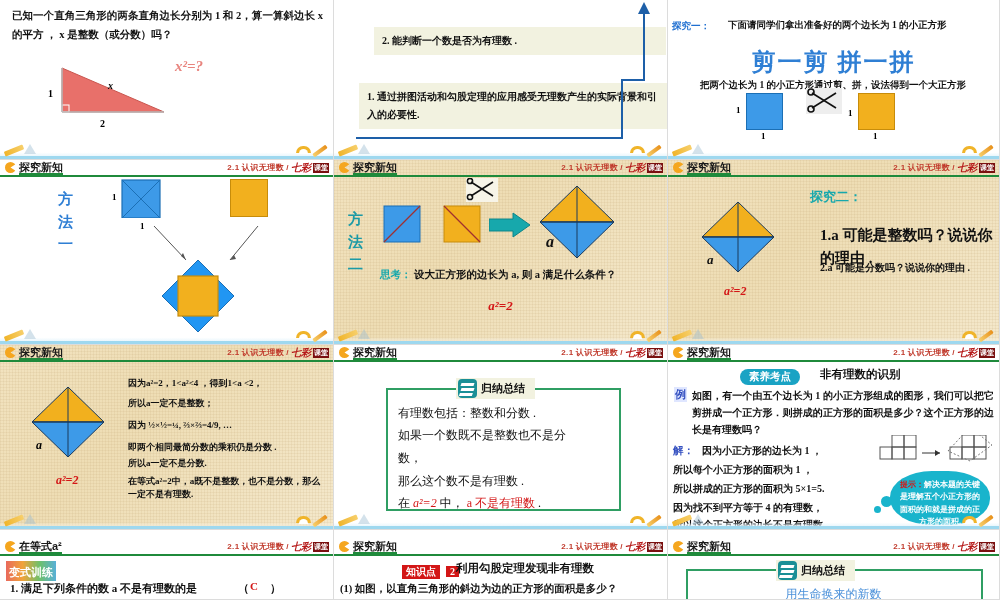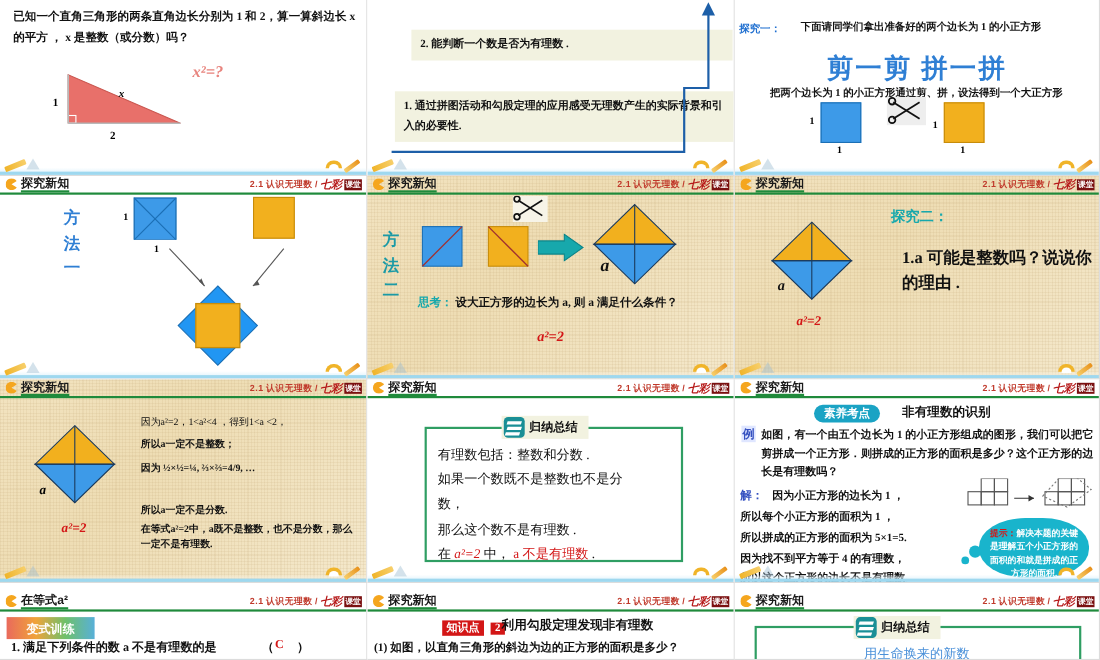--- a/index.html
+++ b/index.html
@@ -327,20 +327,21 @@
     <svg class="abs" style="left:32px;top:40px;" width="78" height="74">
       <polygon points="38,2 74,37 38,37 2,37" fill="#f2b01e" stroke="#1b3a5c" stroke-width="1"></polygon>
       <polygon points="2,37 38,37 74,37 38,72" fill="#3d9ae8" stroke="#1b3a5c" stroke-width="1"></polygon>
       <line x1="38" y1="2" x2="38" y2="72" stroke="#1b3a5c" stroke-width="1"></line>
       <line x1="2" y1="37" x2="74" y2="37" stroke="#1b3a5c" stroke-width="1"></line>
     </svg>
     <div class="abs" style="left:39px;top:92px;font-size:13px;font-style:italic;font-weight:bold;color:#111;">a</div>
     <div class="abs" style="left:56px;top:124px;font-size:12px;font-weight:bold;color:#d31616;font-style:italic;">a²=2</div>
     <div class="abs" style="left:142px;top:28px;font-size:13px;font-weight:bold;color:#17a8ac;">探究二：</div>
     <div class="abs" style="left:152px;top:64px;right:6px;font-size:15px;font-weight:bold;line-height:1.5;color:#111;">1.a 可能是整数吗？说说你的理由 .</div>
+    <div class="abs" style="left:152px;top:100px;right:10px;font-size:10px;font-weight:bold;line-height:1.5;color:#111;">2.a 可能是分数吗？说说你的理由 .</div>
     <div class="deco onpaper">
       <div class="pencil"></div>
       <div class="compass"></div>
       <div class="protractor"></div>
       <div class="pencil2"></div>
     </div>
   </div>
 
   <div class="slide paper">
     <div class="hdr">
@@ -357,23 +358,24 @@
       </div>
     </div>
     <svg class="abs" style="left:30px;top:40px;" width="78" height="74">
       <polygon points="38,2 74,37 38,37 2,37" fill="#f2b01e" stroke="#1b3a5c" stroke-width="1"></polygon>
       <polygon points="2,37 38,37 74,37 38,72" fill="#3d9ae8" stroke="#1b3a5c" stroke-width="1"></polygon>
       <line x1="38" y1="2" x2="38" y2="72" stroke="#1b3a5c" stroke-width="1"></line>
       <line x1="2" y1="37" x2="74" y2="37" stroke="#1b3a5c" stroke-width="1"></line>
     </svg>
     <div class="abs" style="left:36px;top:93px;font-size:12px;font-style:italic;font-weight:bold;">a</div>
     <div class="abs" style="left:56px;top:128px;font-size:12px;font-weight:bold;color:#d31616;font-style:italic;">a²=2</div>
-    <div class="abs" style="left:128px;top:32px;right:4px;font-size:9px;font-weight:normal;line-height:1.5;color:#111;">因为a²=2，1&lt;a²&lt;4 ，得到1&lt;a &lt;2，</div>
+    <div class="abs" style="left:128px;top:32px;right:4px;font-size:9px;font-weight:bold;line-height:1.5;color:#111;">因为a²=2，1&lt;a²&lt;4 ，得到1&lt;a &lt;2，</div>
     <div class="abs" style="left:128px;top:52px;right:4px;font-size:9px;font-weight:bold;color:#111;">所以a一定不是整数；</div>
     <div class="abs" style="left:128px;top:74px;right:4px;font-size:9px;font-weight:bold;color:#111;">因为 ½×½=¼, ⅔×⅔=4/9, …</div>
+    <div class="abs" style="left:128px;top:96px;right:4px;font-size:9px;font-weight:bold;color:#111;">即两个相同最简分数的乘积仍是分数 .</div>
     <div class="abs" style="left:128px;top:112px;right:4px;font-size:9px;font-weight:bold;color:#111;">所以a一定不是分数.</div>
     <div class="abs" style="left:128px;top:130px;right:4px;font-size:9px;font-weight:bold;line-height:1.45;color:#111;">在等式a²=2中，a既不是整数，也不是分数，那么一定不是有理数.</div>
     <div class="deco onpaper">
       <div class="pencil"></div>
       <div class="compass"></div>
       <div class="protractor"></div>
       <div class="pencil2"></div>
     </div>
   </div>
 
@@ -472,21 +474,21 @@
         <div class="hdr-title">在等式a²</div>
       </div>
       <div class="hdr-right">
         <span class="num">2.1</span>
         <span class="num">认识无理数</span>
         <span class="num">/</span>
         <span class="brand">七彩</span>
         <span class="brand2">课堂</span>
       </div>
     </div>
-    <div class="abs" style="left:6px;top:31px;background:linear-gradient(90deg,#e96a5c,#f0a33a,#6ec06a,#58b0d8);padding:1px 18px;">
+    <div class="abs" style="left:6px;top:31px;background:linear-gradient(90deg,#e96a5c,#f0a33a,#6ec06a,#58b0d8);padding:1px 3px;">
       <span style="font-size:11px;font-weight:bold;color:#fff;font-family:'Liberation Sans',sans-serif;">变式训练</span>
     </div>
     <div class="abs" style="left:10px;top:51px;font-size:11px;font-weight:bold;color:#111;">1. 满足下列条件的数 a 不是有理数的是</div>
     <div class="abs" style="left:238px;top:51px;font-size:11px;font-weight:bold;color:#111;">（</div>
     <div class="abs" style="left:250px;top:50px;font-size:11px;font-weight:bold;color:#d31616;">C</div>
     <div class="abs" style="left:270px;top:51px;font-size:11px;font-weight:bold;color:#111;">）</div>
   </div>
 
   <div class="slide">
     <div class="hdr" style="top:9px;">

